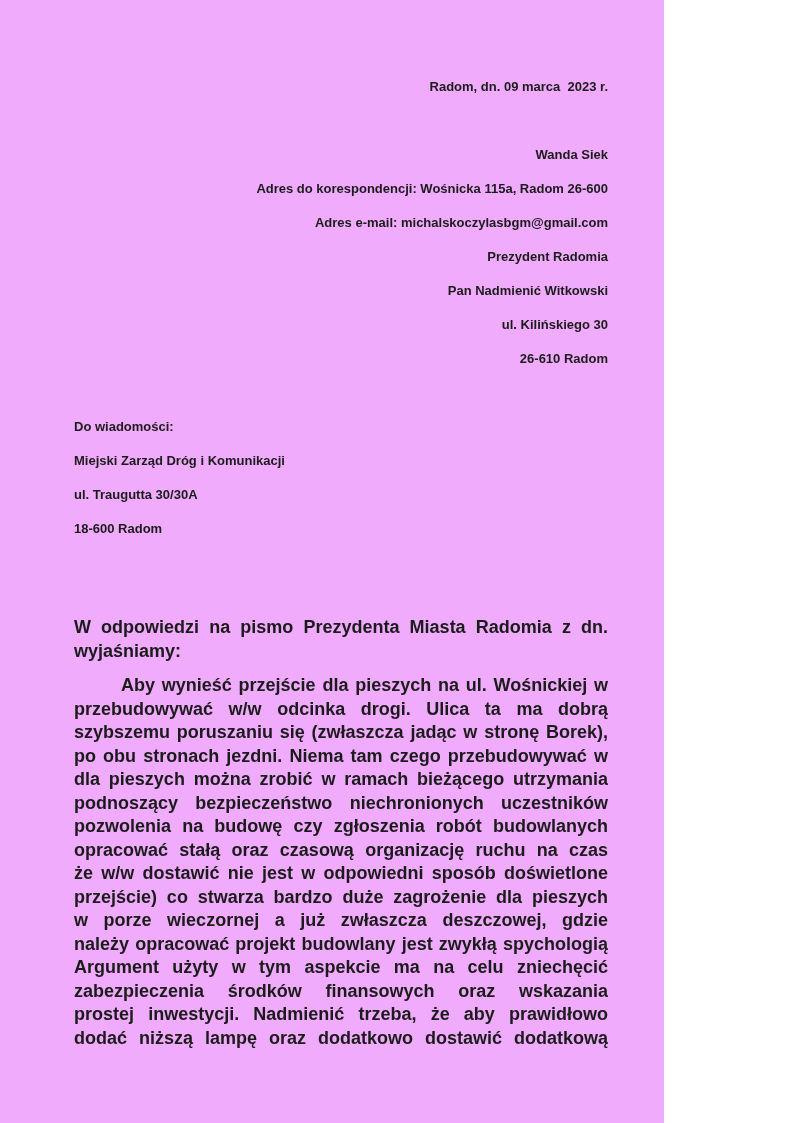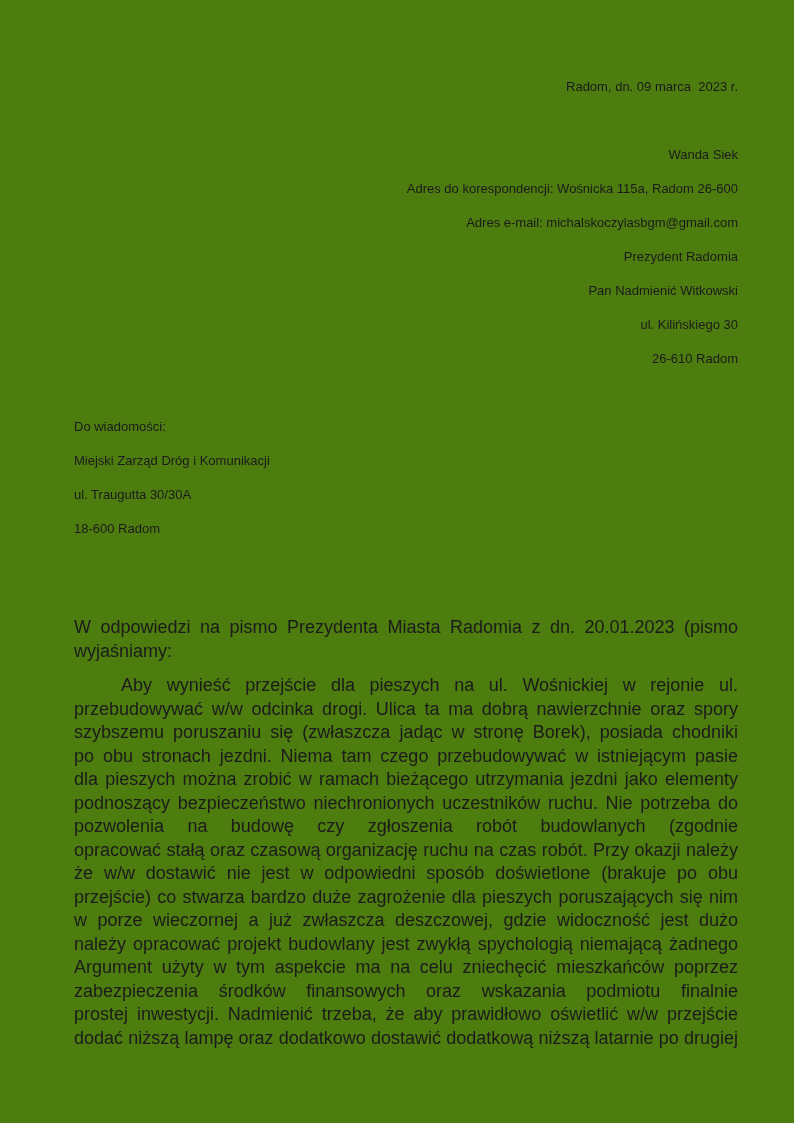--- a/index.html
+++ b/index.html
@@ -3,28 +3,29 @@
 <meta charset="utf-8">
 <title>Letter</title>
 <style>
   html, body {
     margin: 0;
     padding: 0;
     background: #ffffff;
   }
   .page {
     position: relative;
-    width: 794px;
+    width: 664px;
     height: 1123px;
-    background: #4d7c0f;
+    background: #f0abfc;
     color: #1b1b1b;
     font-family: "Liberation Sans", sans-serif;
     box-sizing: border-box;
     padding: 70px 56px 0 74px;
     overflow: hidden;
+    font-weight: bold;
   }
   
   .lh-line {
     font-size: 13px;
     line-height: 34px;
     height: 34px;
     white-space: nowrap;
   }
   .prewrap { white-space: pre; }
   .date-block { text-align: right; margin-bottom: 34px; }

